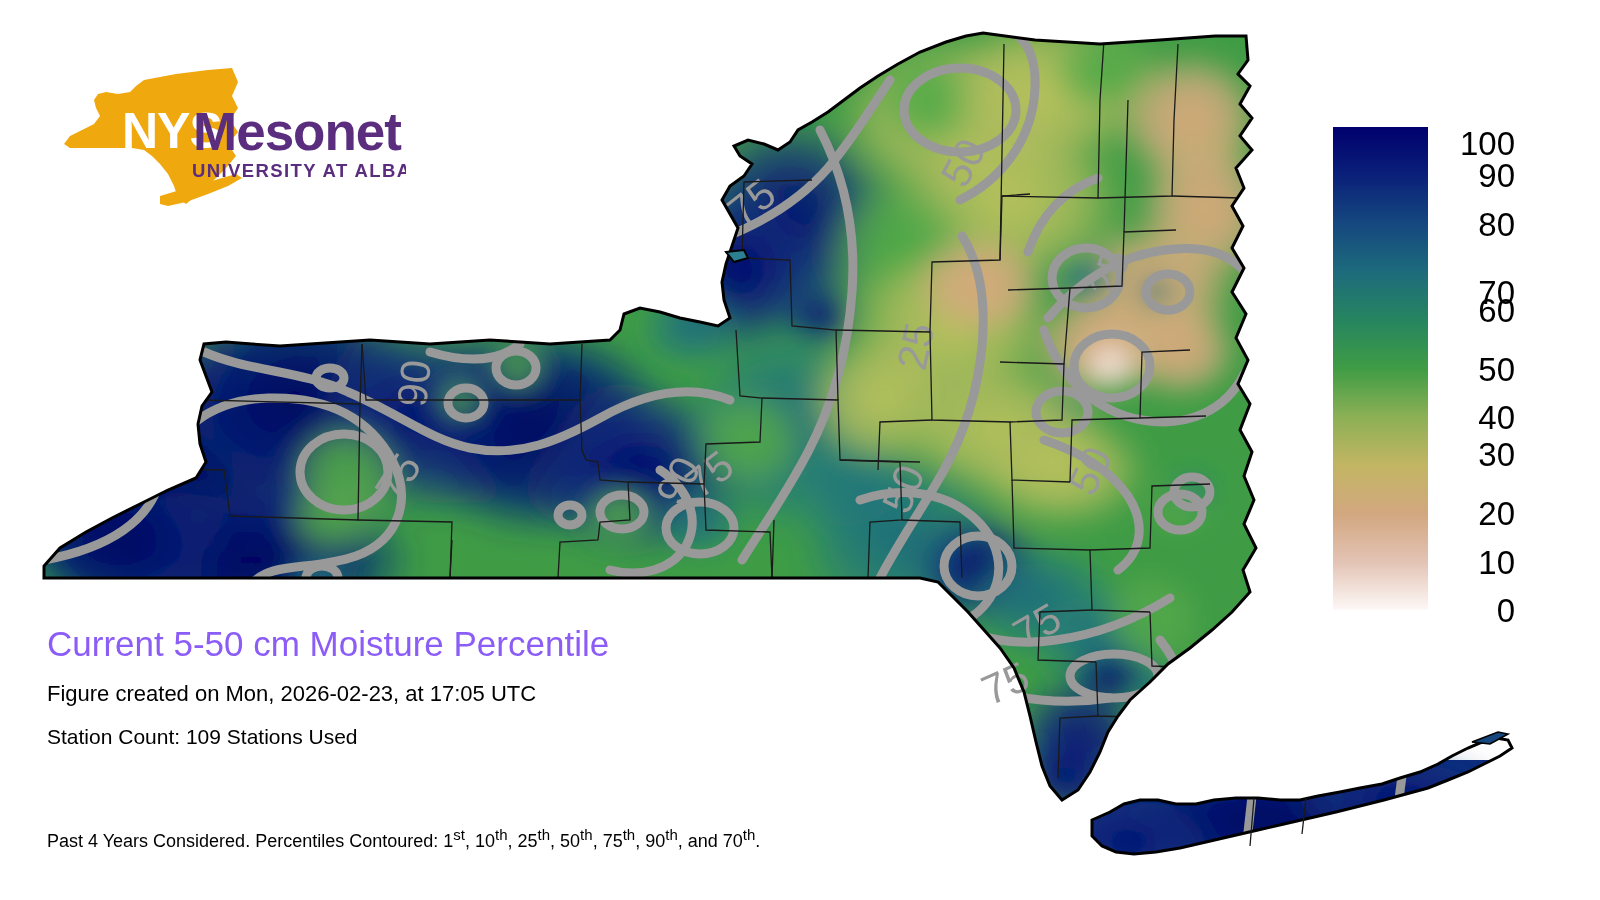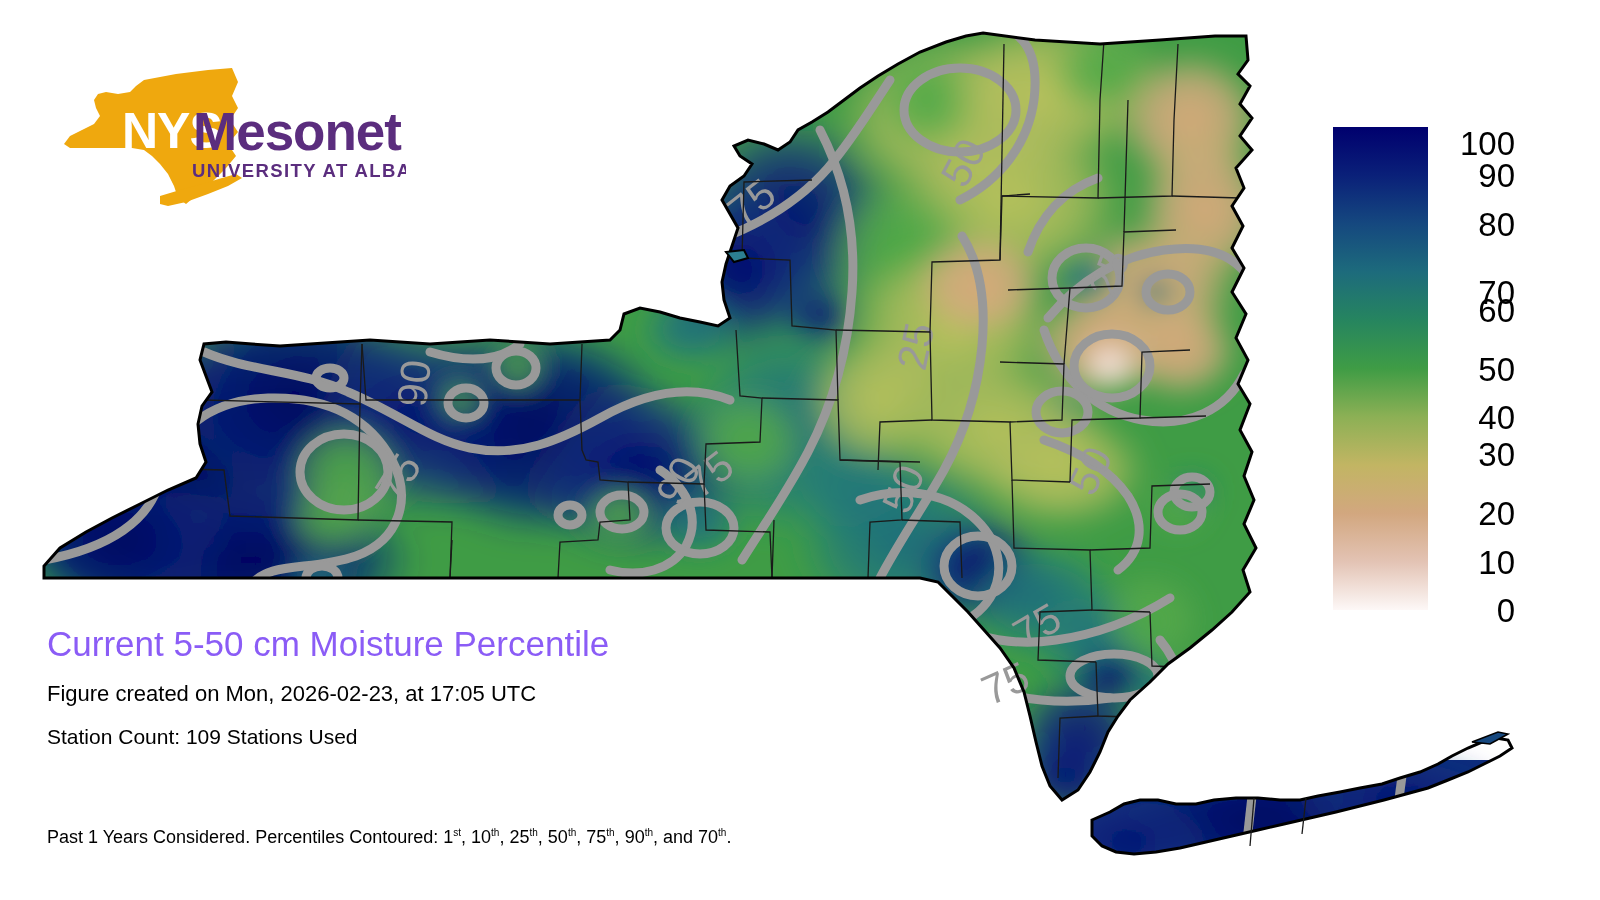--- a/index.html
+++ b/index.html
@@ -29,21 +29,21 @@
            transform:translateY(-50%);text-align:right;}
 
   
   #caption-block{position:absolute;left:47px;top:626px;width:1000px;}
   #fig-title{font-size:35px;line-height:1.0;letter-spacing:0px;color:#8b5cf6;
              white-space:nowrap;}
   #fig-created{font-size:22px;line-height:1.0;color:#000;margin-top:22px;white-space:nowrap;}
   #fig-stations{font-size:21px;line-height:1.0;color:#000;margin-top:21px;white-space:nowrap;}
   #fig-footnote{position:absolute;left:47px;top:827px;width:1100px;
                 font-size:18px;line-height:1.1;color:#000;white-space:nowrap;}
-  #fig-footnote sup{font-size:10px;vertical-align:super;}
+  #fig-footnote sup{font-size:15px;vertical-align:super;}
 </style>
 </head>
 <body>
 
 <div id="map-panel">
   <svg width="1600" height="900" viewBox="0 0 1600 900">
     <defs>
 
       <linearGradient id="rampV" x1="0" y1="1" x2="0" y2="0">
         <stop offset="0.00" stop-color="#fbf2f0"></stop>
@@ -419,13 +419,13 @@
       <div class="cb-tick" style="top: 434.7px;">10</div>
       <div class="cb-tick" style="top: 483px;">0</div>
     </div>
 </div>
 
 <div id="caption-block">
   <div id="fig-title">Current 5-50 cm Moisture Percentile</div>
   <div id="fig-created">Figure created on Mon, 2026-02-23, at 17:05 UTC</div>
   <div id="fig-stations">Station Count: 109 Stations Used</div>
 </div>
-<div id="fig-footnote"><span>Past 1 Years Considered. Percentiles Contoured: </span><span>1</span><sup>st</sup><span>, </span><span>10</span><sup>th</sup><span>, </span><span>25</span><sup>th</sup><span>, </span><span>50</span><sup>th</sup><span>, </span><span>75</span><sup>th</sup><span>, </span><span>90</span><sup>th</sup><span>, and </span><span>70</span><sup>th</sup><span>.</span></div>
+<div id="fig-footnote"><span>Past 4 Years Considered. Percentiles Contoured: </span><span>1</span><sup>st</sup><span>, </span><span>10</span><sup>th</sup><span>, </span><span>25</span><sup>th</sup><span>, </span><span>50</span><sup>th</sup><span>, </span><span>75</span><sup>th</sup><span>, </span><span>90</span><sup>th</sup><span>, and </span><span>70</span><sup>th</sup><span>.</span></div>
 
 </body></html>

